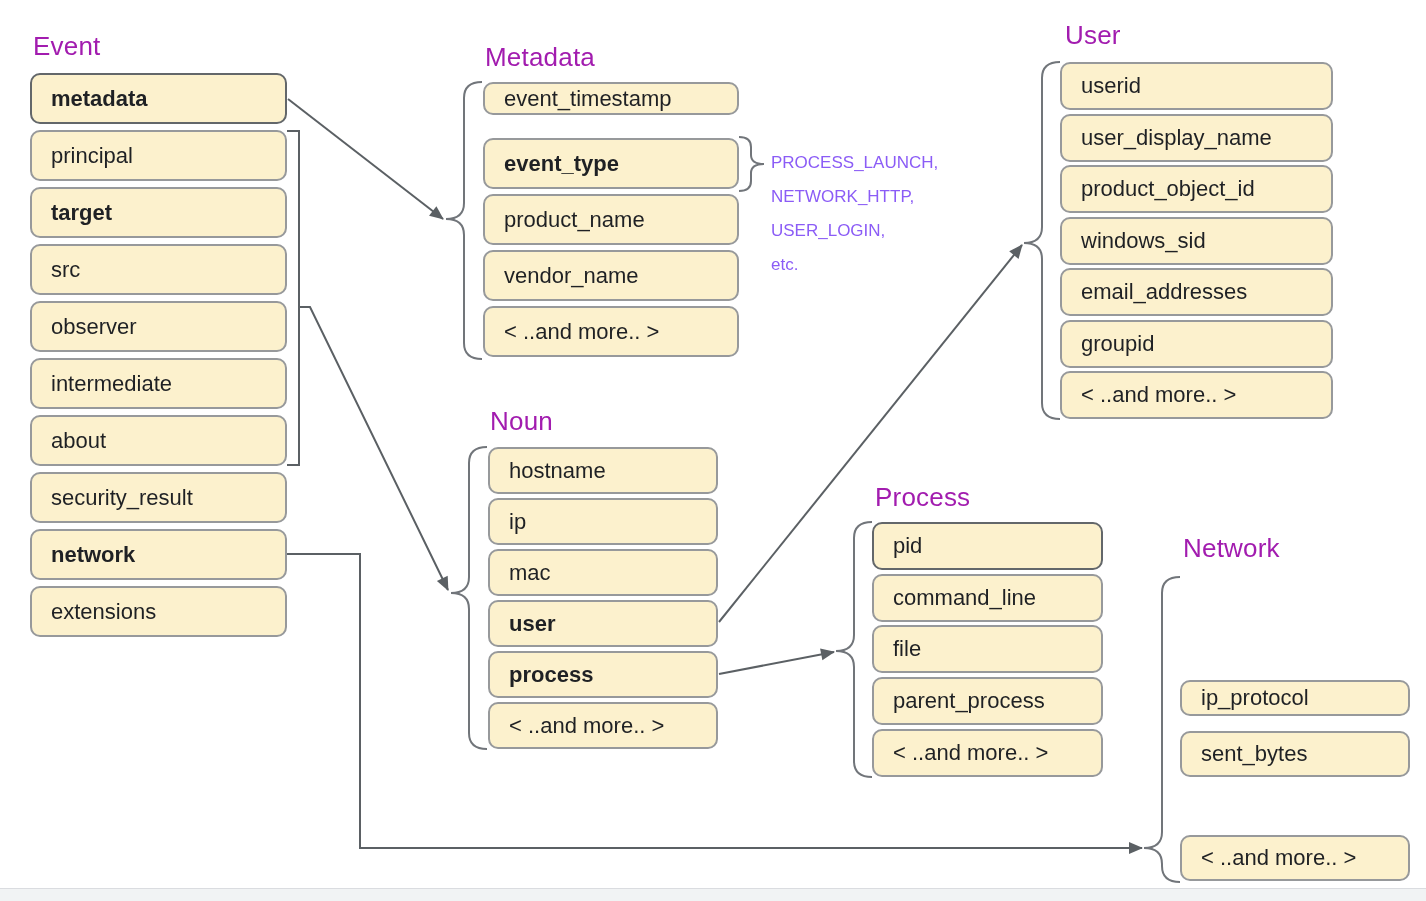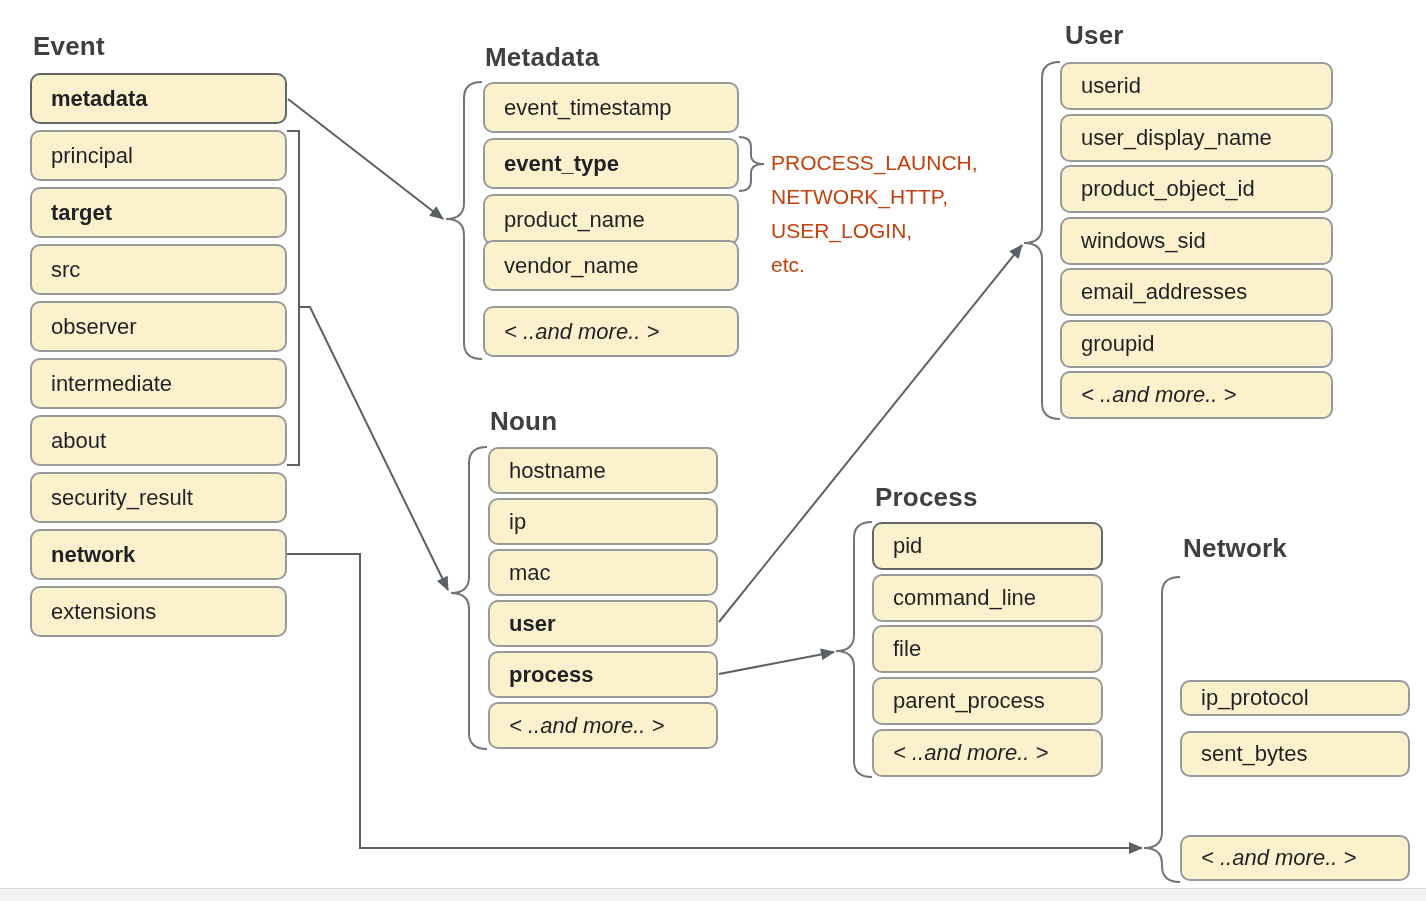--- a/index.html
+++ b/index.html
@@ -1,32 +1,32 @@
 <!DOCTYPE html>
 <html><head>
 <meta charset="utf-8">
 <style>
   html,body{margin:0;padding:0;background:#fff;}
   #canvas{
     position:relative;width:1426px;height:901px;background:#ffffff;overflow:hidden;
     font-family:"Liberation Sans", sans-serif;
   }
   .group-title{
-    position:absolute;font-size:26px;font-weight:bold;color:#404040;letter-spacing:0.2px;
+    position:absolute;font-size:26px;font-weight:normal;color:#a21caf;letter-spacing:0.2px;
   }
   .box{
     position:absolute;background:#FCF1CD;border:2px solid #97999b;border-radius:10px;
     display:flex;align-items:center;padding-left:19px;box-sizing:border-box;
     font-size:22px;color:#1f2124;white-space:nowrap;
   }
   .box.bold{font-weight:bold;}
   .box.dark{border-color:#63676a;}
-  .box.more{font-style:italic;}
+  .box.more{}
   .annotation{
-    position:absolute;font-size:21px;color:#c2410c;line-height:34px;white-space:pre;
+    position:absolute;font-size:17px;color:#8b5cf6;line-height:34px;white-space:pre;
   }
   svg.overlay{position:absolute;left:0;top:0;pointer-events:none;}
   .bottom-bar{
     position:absolute;left:0;top:888px;width:1426px;height:13px;
     background:#f1f3f4;border-top:1px solid #dadce0;box-sizing:border-box;
   }
 </style>
 </head>
 <body>
 
@@ -76,24 +76,24 @@
   <div class="box" style="left:30px;top:130px;width:257px;height:51px">principal</div>
   <div class="box" style="left:30px;top:244px;width:257px;height:51px">src</div>
   <div class="box" style="left:30px;top:301px;width:257px;height:51px">observer</div>
   <div class="box" style="left:30px;top:415px;width:257px;height:51px">about</div>
   <div class="box" style="left:30px;top:358px;width:257px;height:51px">intermediate</div>
   <div class="box" style="left:30px;top:472px;width:257px;height:51px">security_result</div>
   <div class="box bold" style="left:30px;top:529px;width:257px;height:51px">network</div>
   <div class="box" style="left:30px;top:586px;width:257px;height:51px">extensions</div>
 
   <div class="group-title" style="left:485px;top:42px">Metadata</div>
-  <div class="box" style="left:483px;top:82px;width:256px;height:51px">event_timestamp</div>
+  <div class="box" style="left:483px;top:82px;width:256px;height:33px">event_timestamp</div>
   <div class="box bold" style="left:483px;top:138px;width:256px;height:51px">event_type</div>
   <div class="box" style="left:483px;top:194px;width:256px;height:51px">product_name</div>
-  <div class="box" style="left:483px;top:240px;width:256px;height:51px">vendor_name</div>
+  <div class="box" style="left:483px;top:250px;width:256px;height:51px">vendor_name</div>
   <div class="box more" style="left:483px;top:306px;width:256px;height:51px">&lt; ..and more.. &gt;</div>
 
   <div class="annotation" style="left:771px;top:146px">PROCESS_LAUNCH,
 NETWORK_HTTP,
 USER_LOGIN,
 etc.</div>
 
   <div class="group-title" style="left:1065px;top:20px">User</div>
   <div class="box" style="left:1060px;top:62px;width:273px;height:48px">userid</div>
   <div class="box" style="left:1060px;top:114px;width:273px;height:48px">user_display_name</div>

